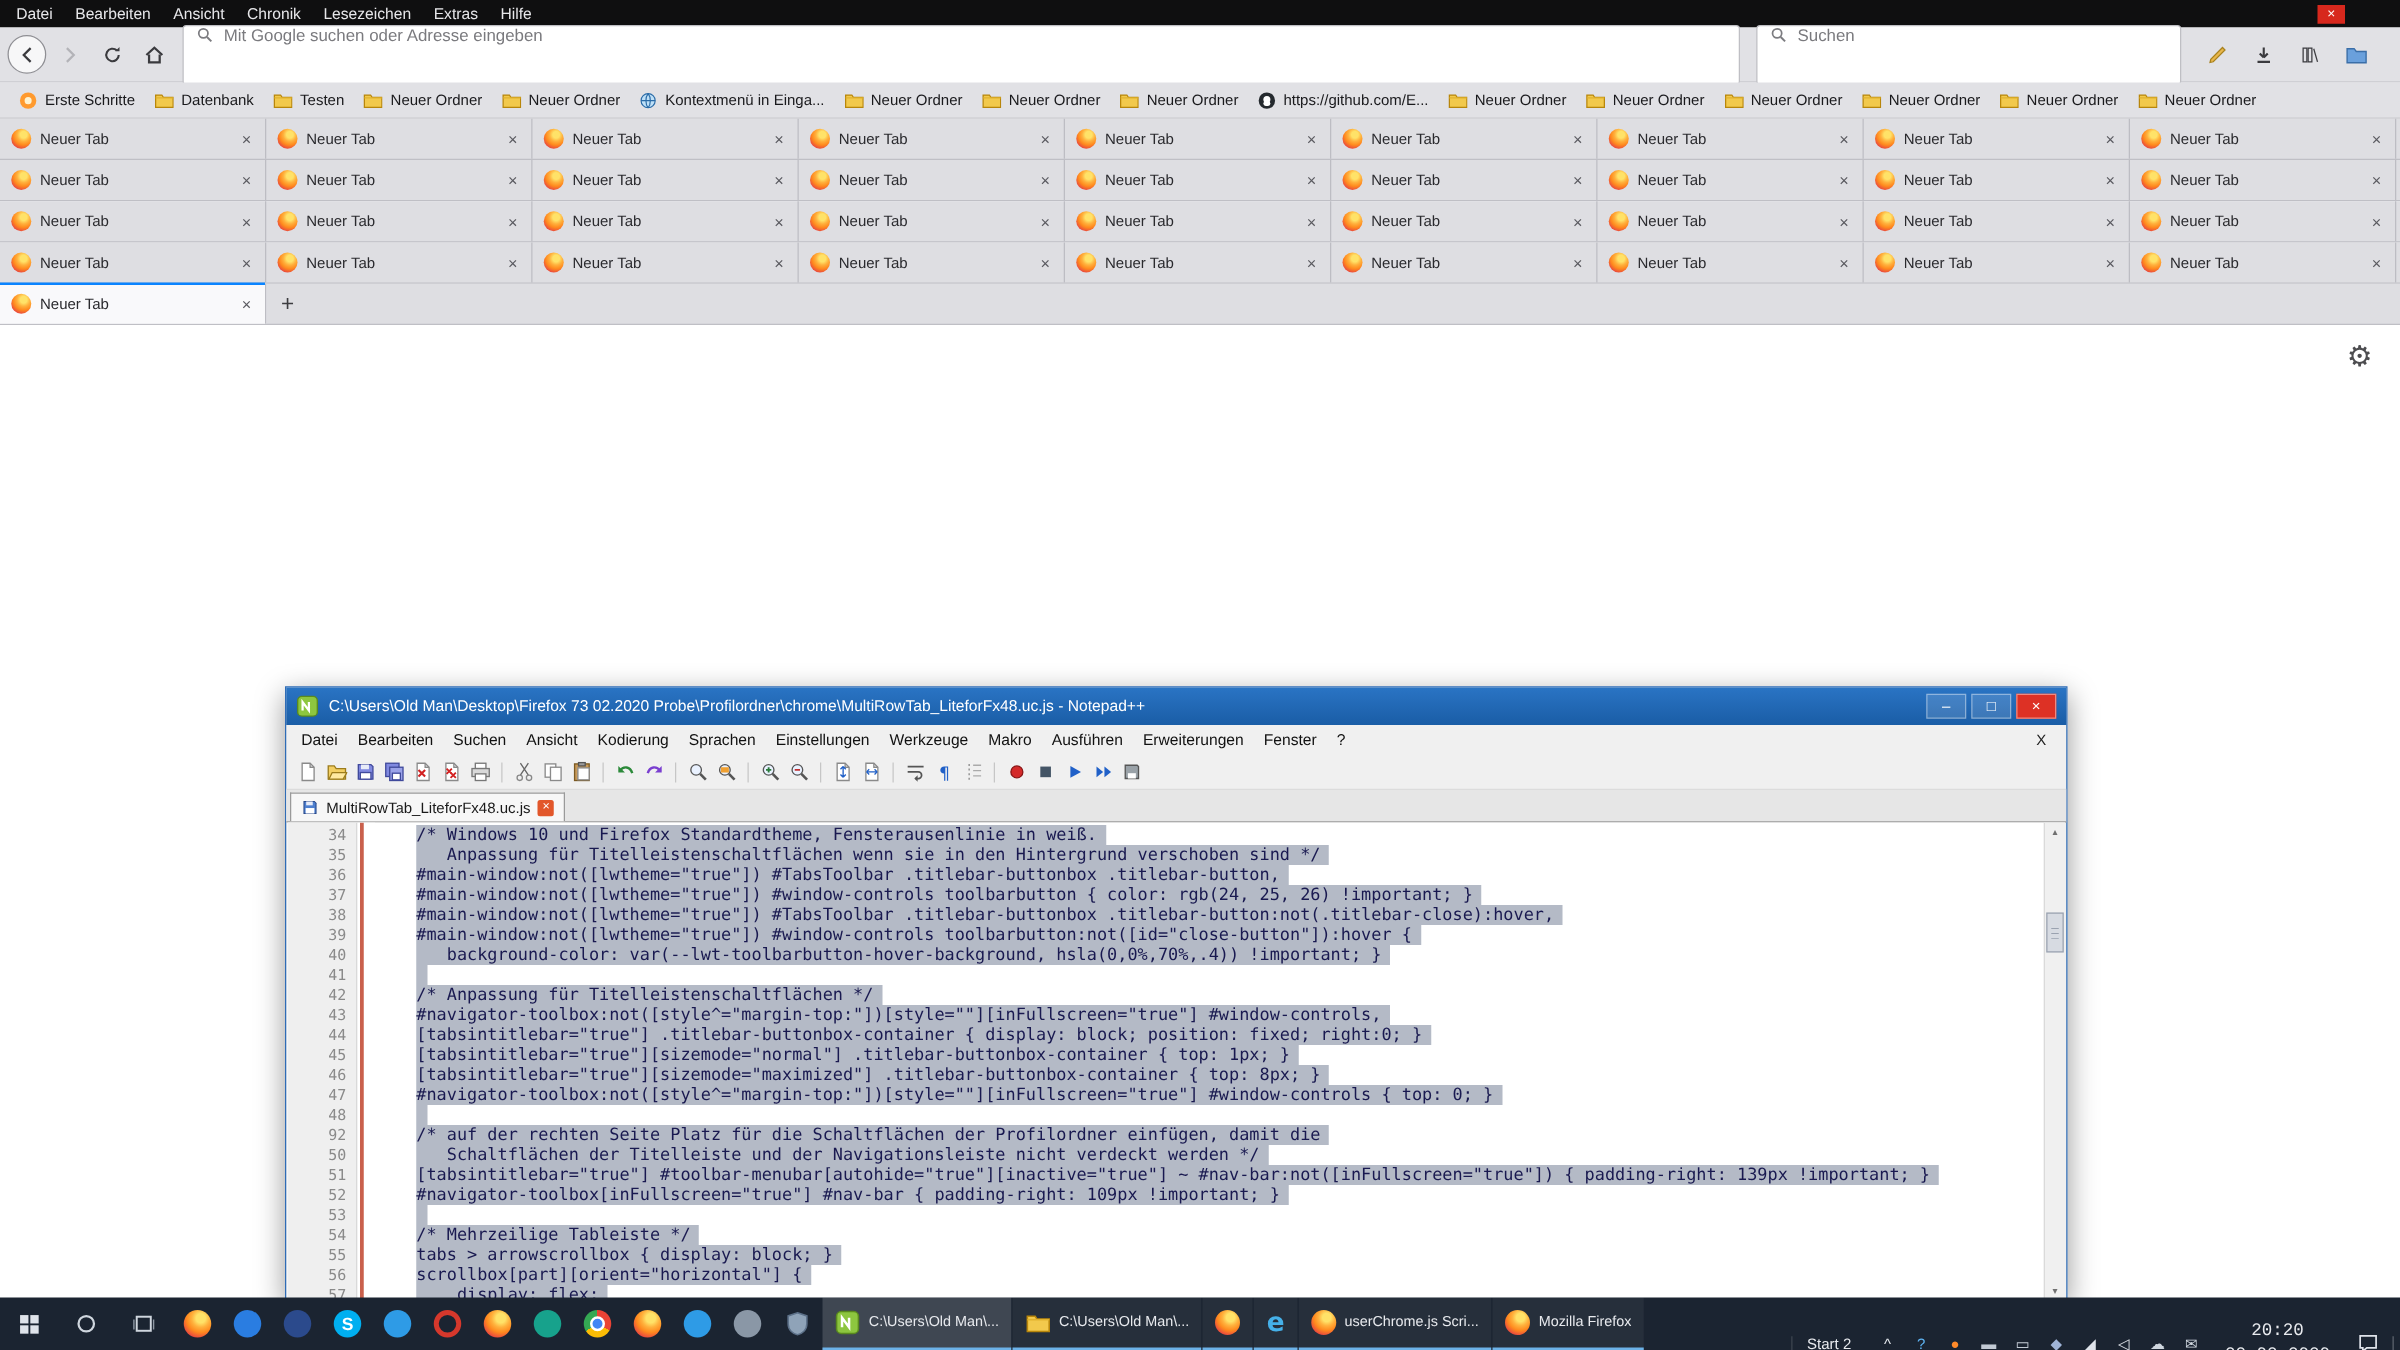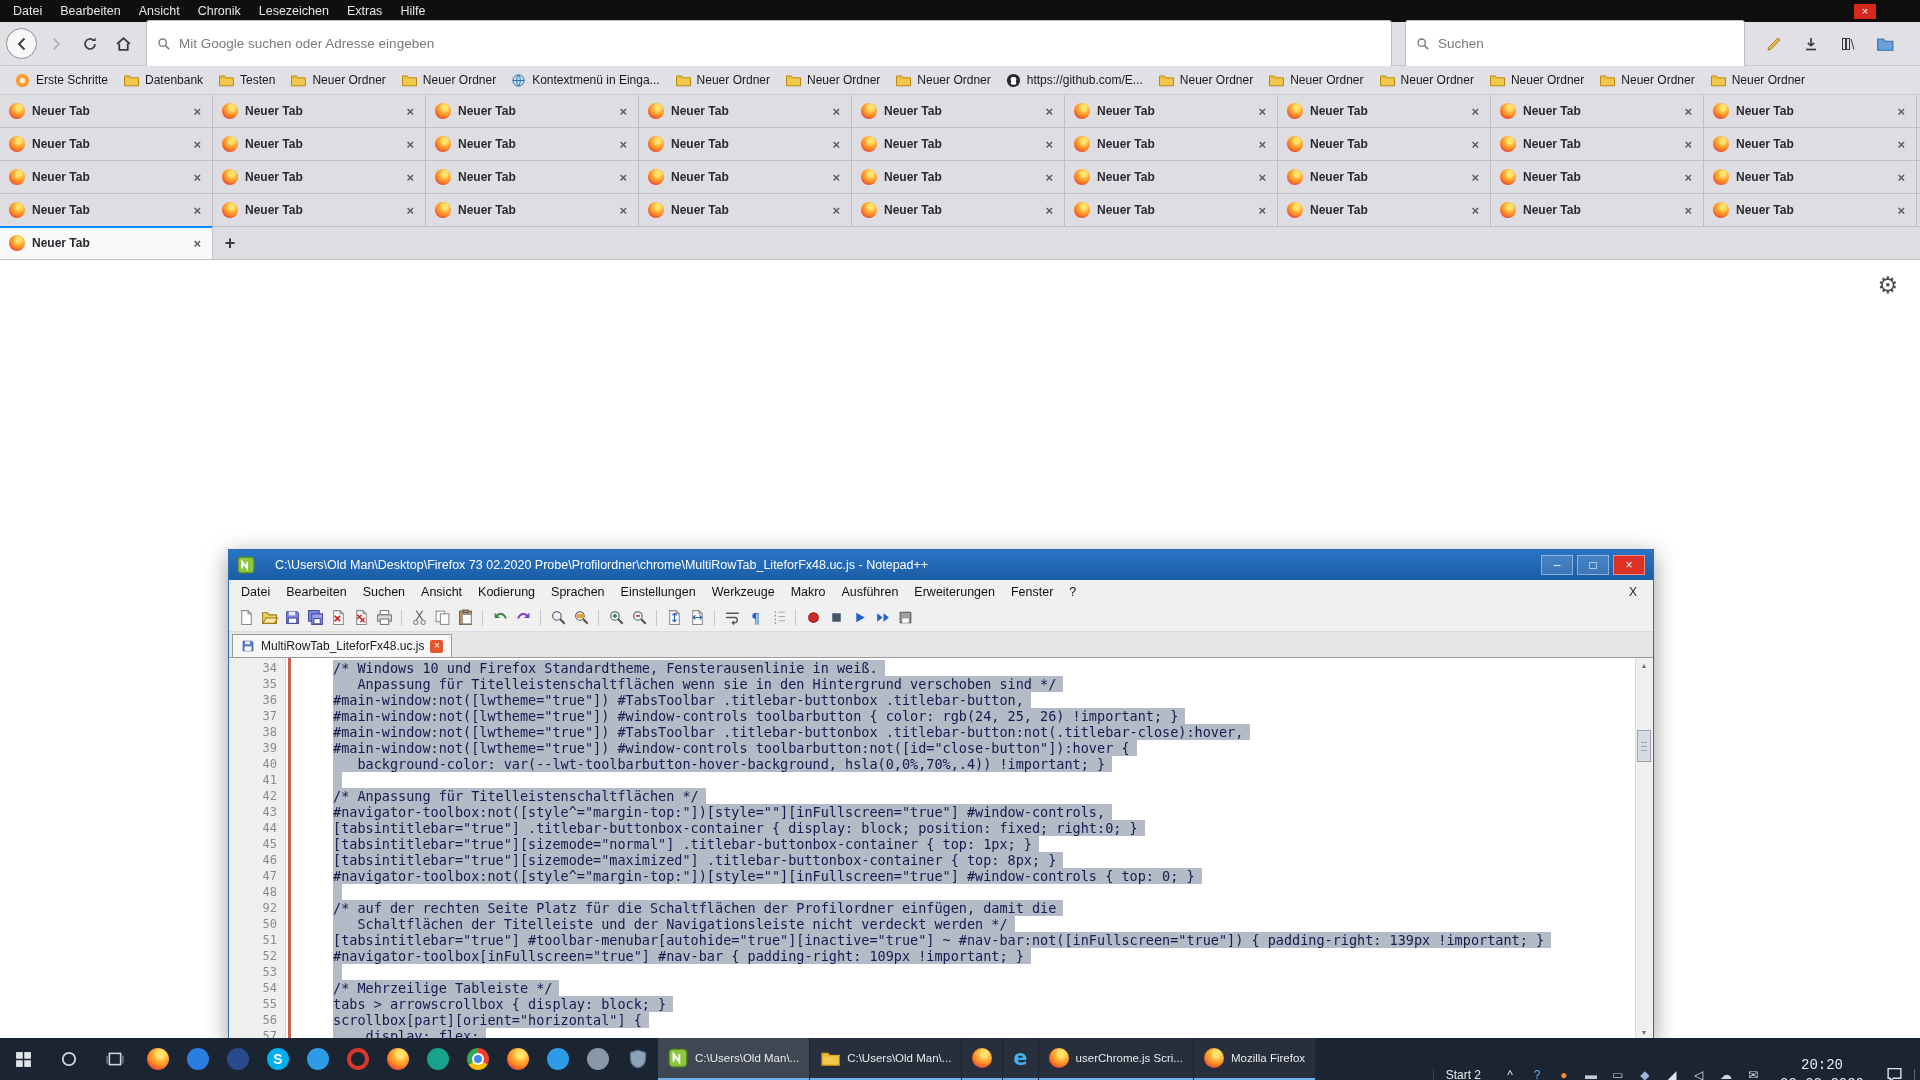--- a/index.html
+++ b/index.html
@@ -13,52 +13,52 @@
     font-size:12.5px; padding-left:4px; flex:0 0 auto; }
   .ff-menubar .mitem { padding:0 9px; height:100%; display:flex; align-items:center; cursor:default; }
   .ff-close { margin-left:auto; margin-right:44px; width:22px; height:15px; background:#d7281d; color:#fff;
     display:flex; align-items:center; justify-content:center; font-size:11px; line-height:1; }
 
   .ff-navbar { height:44px; background:#e1e1e5; border-bottom:1px solid #c9c9ce; display:flex;
     align-items:center; padding:0 6px; gap:3px; flex:0 0 auto; }
   .nav-btn { width:31px; height:31px; border-radius:50%; display:flex; align-items:center; justify-content:center; flex:0 0 auto; }
   .nav-btn.back { border:1px solid #8f8f94; background:#f7f7f8; }
   .urlbar,.searchbar { height:48px; background:#fff; border:1px solid #bfbfc4; border-radius:3px;
-    display:flex; align-items:center; padding:0 10px; gap:8px; flex:0 0 auto; }
+    display:flex; align-items:flex-start; padding:0 10px; gap:8px; flex:0 0 auto; }
   .urlbar { width:1246px; margin-left:4px; }
   .searchbar { width:340px; margin-left:10px; }
   .urlbar input,.searchbar input { border:none; outline:none; flex:1; font-size:13.5px; color:#2a2a2e; background:transparent;
     font-family:"Liberation Sans","DejaVu Sans",sans-serif; }
   input::placeholder { color:#7a7a7e; }
   .nav-extra { display:flex; align-items:center; gap:9px; margin-left:12px; }
   .nav-extra .xicon { width:28px; height:28px; display:flex; align-items:center; justify-content:center; }
 
   .ff-bookmarks { height:29px; background:#e1e1e5; border-bottom:1px solid #c9c9ce; display:flex;
     align-items:center; padding:0 8px; gap:1px; font-size:12px; color:#19191c; overflow:hidden; flex:0 0 auto; }
   .bm { display:flex; align-items:center; gap:6px; padding:3px 7px; white-space:nowrap; border-radius:2px; }
 
-  .tabrow { height:33px; display:flex; background:#dedee2; border-bottom:1px solid #bfbfc5;font-weight:bold; }
+  .tabrow { height:33px; display:flex; background:#dedee2; border-bottom:1px solid #bfbfc5; }
   .tab { width:213px; flex:0 0 auto; display:flex; align-items:center; gap:7px; padding:0 9px;
     border-right:1px solid #bdbdc3; font-size:12px; color:#2a2a2e; position:relative; }
   .tab-label { flex:1; overflow:hidden; white-space:nowrap; }
   .tab-x { color:#5a5a60; font-size:13px; padding:0 2px; }
   .tab.active { background:#f9f9fb; }
   .tab.active::before { content:""; position:absolute; top:-1px; left:-1px; right:0; height:2px; background:#0a84ff; }
   .favicon { width:16px; height:16px; border-radius:50%; flex:0 0 auto;
     background:radial-gradient(circle at 62% 30%, #ffe268 0 18%, #ffb13d 35%, #ff8a1e 55%, #e8473f 78%, #c2356b 100%); }
   .newtab-btn { width:34px; display:flex; align-items:center; justify-content:center; font-size:18px; color:#3c3c40; }
 
   .ff-content { flex:1; background:#fff; position:relative; }
   .gear { position:absolute; top:14px; right:22px; font-size:23px; color:#4d4d50; line-height:1; }
 
   
   .npp { position:absolute; left:228px; top:549px; width:1426px; height:492px; background:#f0f0f0;
     border:1px solid #2f6cb6; box-shadow:0 6px 22px rgba(0,0,0,.4); z-index:10; }
   .npp-title { height:30px; background:linear-gradient(180deg,#2a74c4,#1a5da6); color:#fff; display:flex;
-    align-items:center; padding:0 8px; gap:20px; font-size:12.5px; }
+    align-items:center; padding:0 8px; gap:8px; font-size:12.5px; }
   .npp-title-text { flex:1; overflow:hidden; white-space:nowrap; text-overflow:ellipsis; }
   .winbtns { display:flex; gap:4px; }
   .wbtn { width:32px; height:20px; display:flex; align-items:center; justify-content:center; font-size:12px;
     color:#fff; background:rgba(255,255,255,.14); border:1px solid rgba(255,255,255,.4); }
   .wbtn.close-button { background:#dd3125; border-color:#f08a80; }
   .npp-menu { height:24px; display:flex; align-items:center; font-size:12.5px; color:#111; padding:0 4px; }
   .npp-menu .mi { padding:2px 8px; }
   .npp-menu-x { margin-left:auto; padding-right:12px; font-size:12px; color:#222; }
   .npp-toolbar { height:28px; display:flex; align-items:center; gap:5px; padding:0 8px; border-bottom:1px solid #dcdcdc; }
   .ticon { width:18px; height:18px; display:flex; align-items:center; justify-content:center; }

